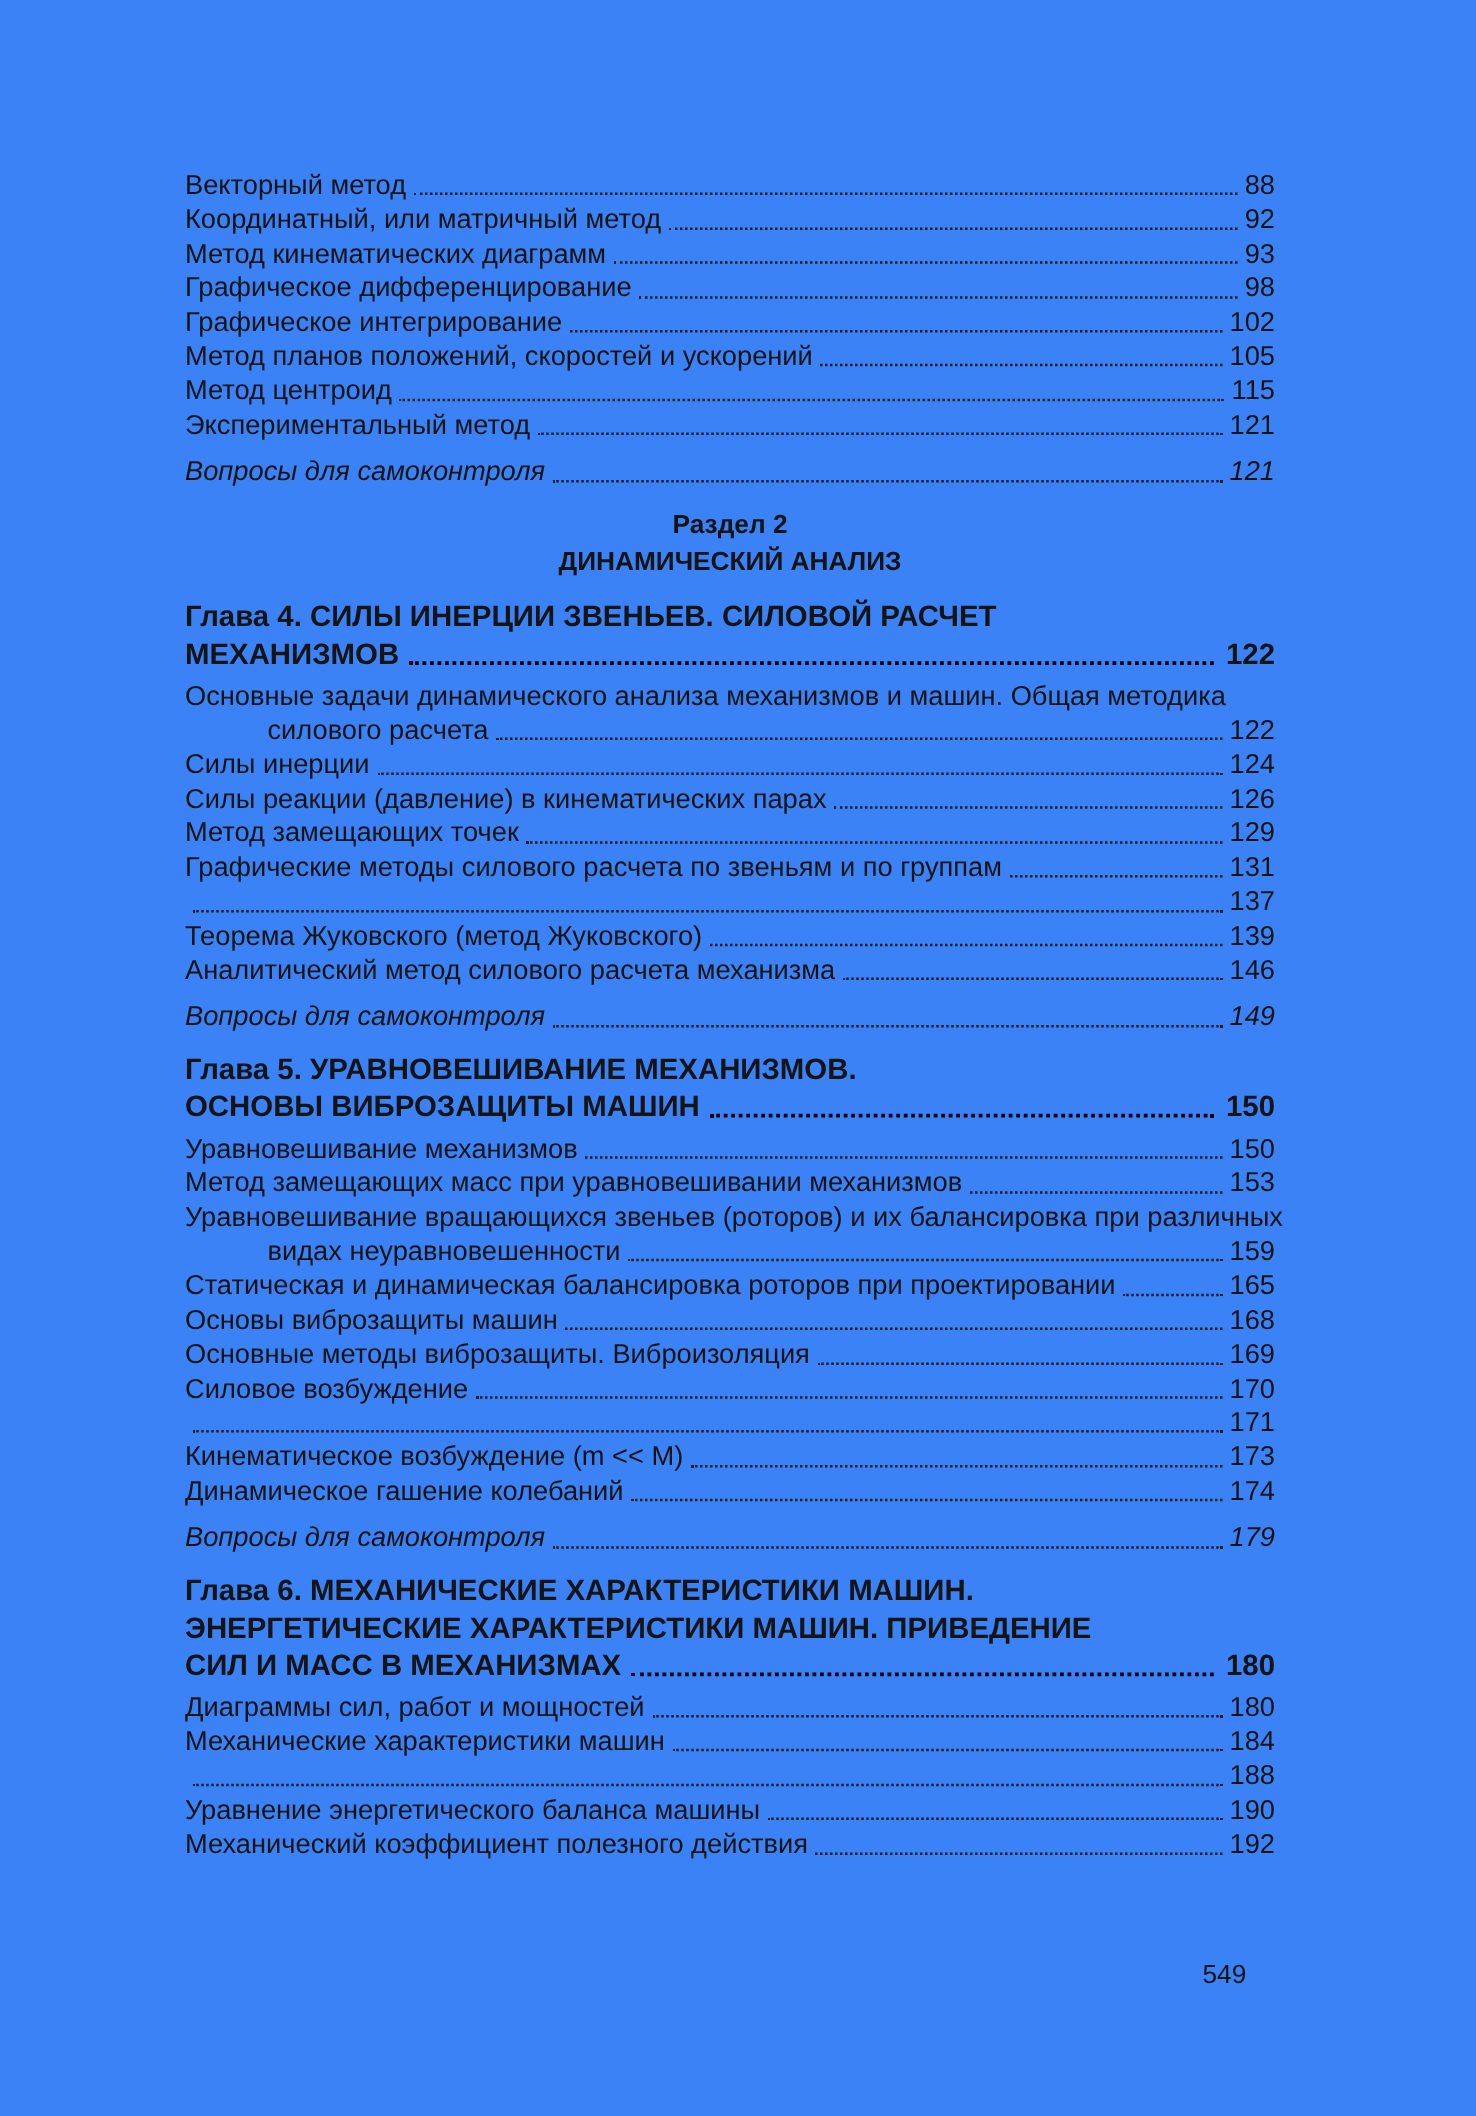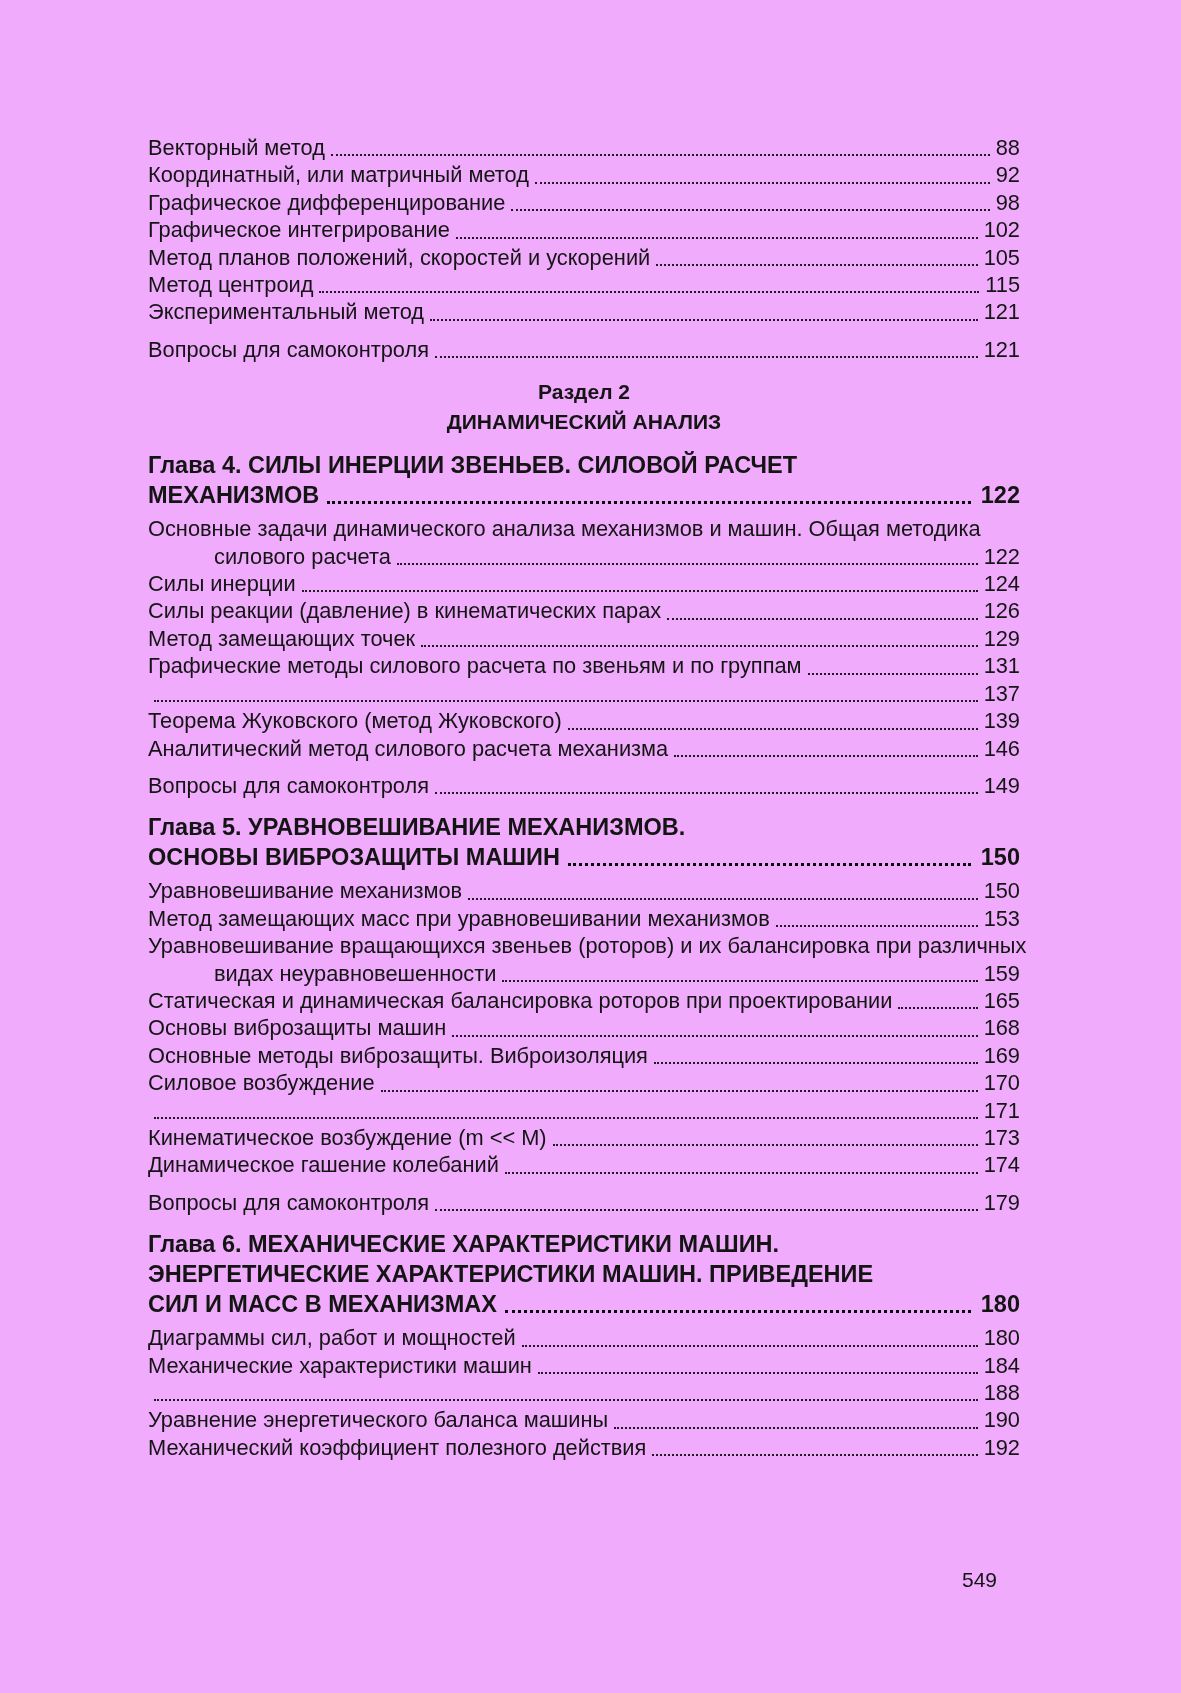--- a/index.html
+++ b/index.html
@@ -1,20 +1,20 @@
 <!DOCTYPE html>
 <html><head>
 <meta charset="utf-8">
 <style>
   html, body { margin: 0; padding: 0; background: #ffffff; }
   .page {
     position: relative;
     width: 1181px;
     height: 1693px;
-    background: #f0abfc;
+    background: #3b82f6;
     color: #141414;
     font-family: "Liberation Sans", "DejaVu Sans", sans-serif;
     overflow: hidden;
   }
   .content {
     position: absolute;
     top: 134px;
     left: 148px;
     width: 872px;
   }
@@ -28,21 +28,21 @@
   .row .t { flex: 0 0 auto; }
   .leader {
     flex: 1 1 auto;
     align-self: flex-end;
     border-bottom: 2.4px dotted #1c1c1c;
     margin: 0 4px 5px 6px;
     min-width: 12px;
   }
   .pg { flex: 0 0 auto; margin-left: 2px; }
   .indent { padding-left: 66px; justify-content: center; }
-  .q-row { margin-top: 10px; text-align: center; }
+  .q-row { font-style: italic; margin-top: 10px; text-align: center; }
   .section-head {
     text-align: center;
     font-weight: bold;
     font-size: 21px;
     line-height: 30px;
     margin-top: 14px;
   }
   .chapter-head { margin-top: 13px; }
   .head-row {
     font-weight: bold;
@@ -74,20 +74,25 @@
         <span class="t">Векторный метод</span>
         <span class="leader"></span>
         <span class="pg">88</span>
       </div>
       <div class="row">
         <span class="t">Координатный, или матричный метод</span>
         <span class="leader"></span>
         <span class="pg">92</span>
       </div>
       <div class="row">
+        <span class="t">Метод кинематических диаграмм</span>
+        <span class="leader"></span>
+        <span class="pg">93</span>
+      </div>
+      <div class="row">
         <span class="t">Графическое дифференцирование</span>
         <span class="leader"></span>
         <span class="pg">98</span>
       </div>
       <div class="row">
         <span class="t">Графическое интегрирование</span>
         <span class="leader"></span>
         <span class="pg">102</span>
       </div>
       <div class="row">

